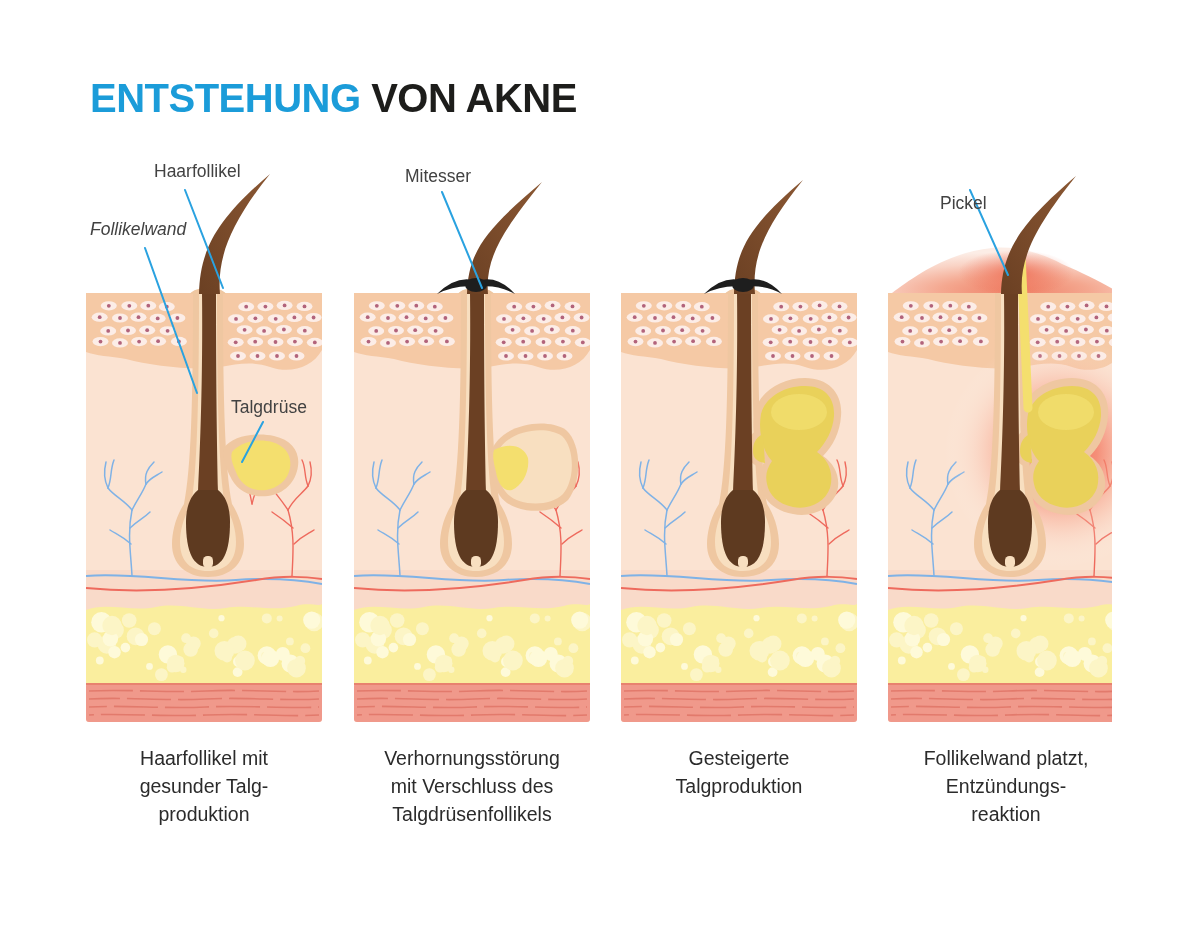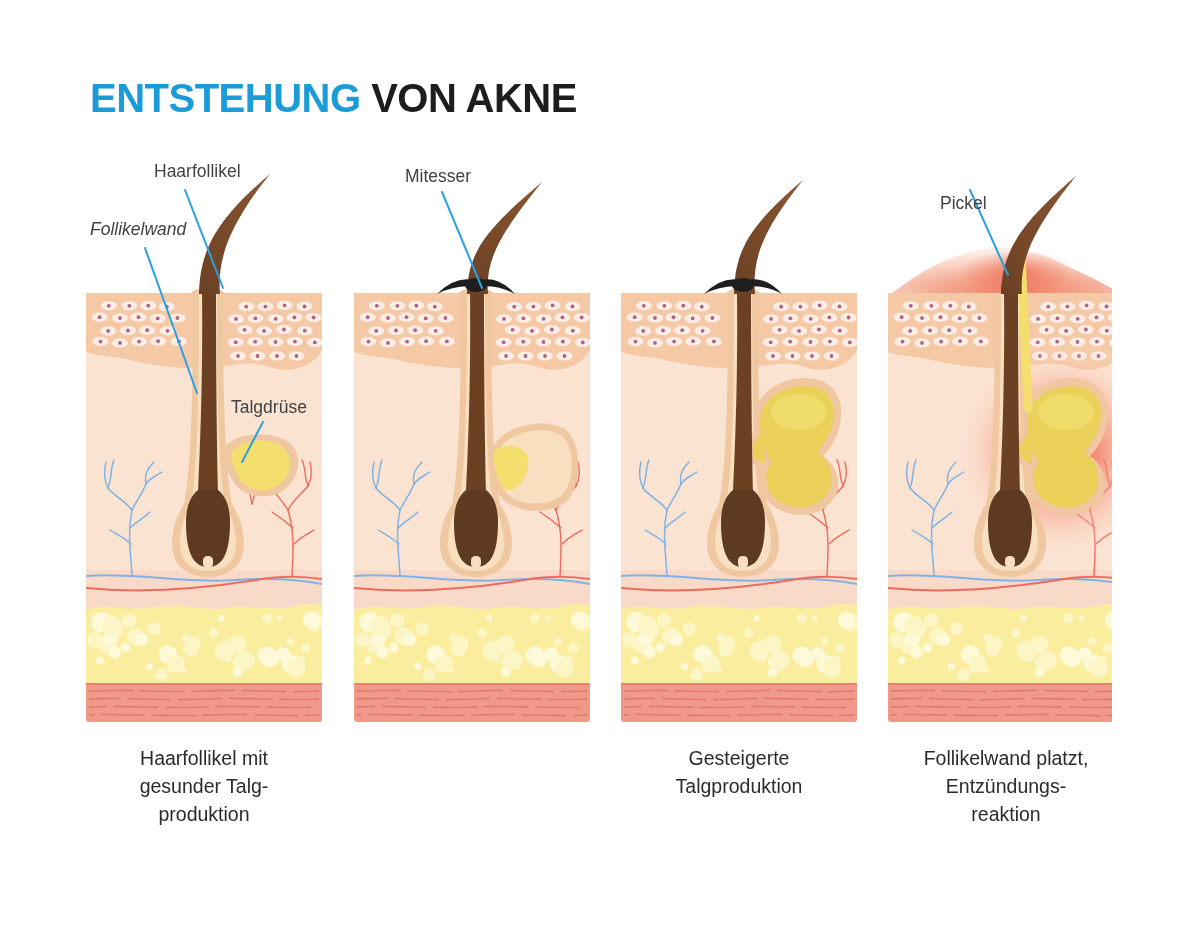--- a/index.html
+++ b/index.html
@@ -765,18 +765,21 @@
 
   <div class="lbl" id="lbl-haarfollikel">Haarfollikel</div>
   <div class="lbl" id="lbl-follikelwand">Follikelwand</div>
   <div class="lbl" id="lbl-talgdruese">Talgdrüse</div>
   <div class="lbl" id="lbl-mitesser">Mitesser</div>
   <div class="lbl" id="lbl-pickel">Pickel</div>
 
   <div class="caption" style="left:74px">Haarfollikel mit
 gesunder Talg-
 produktion</div>
+  <div class="caption" style="left:342px">Verhornungsstörung
+mit Verschluss des
+Talgdrüsenfollikels</div>
   <div class="caption" style="left:609px">Gesteigerte
 Talgproduktion</div>
   <div class="caption" style="left:876px">Follikelwand platzt,
 Entzündungs-
 reaktion</div>
 </div>
 
 </body></html>

